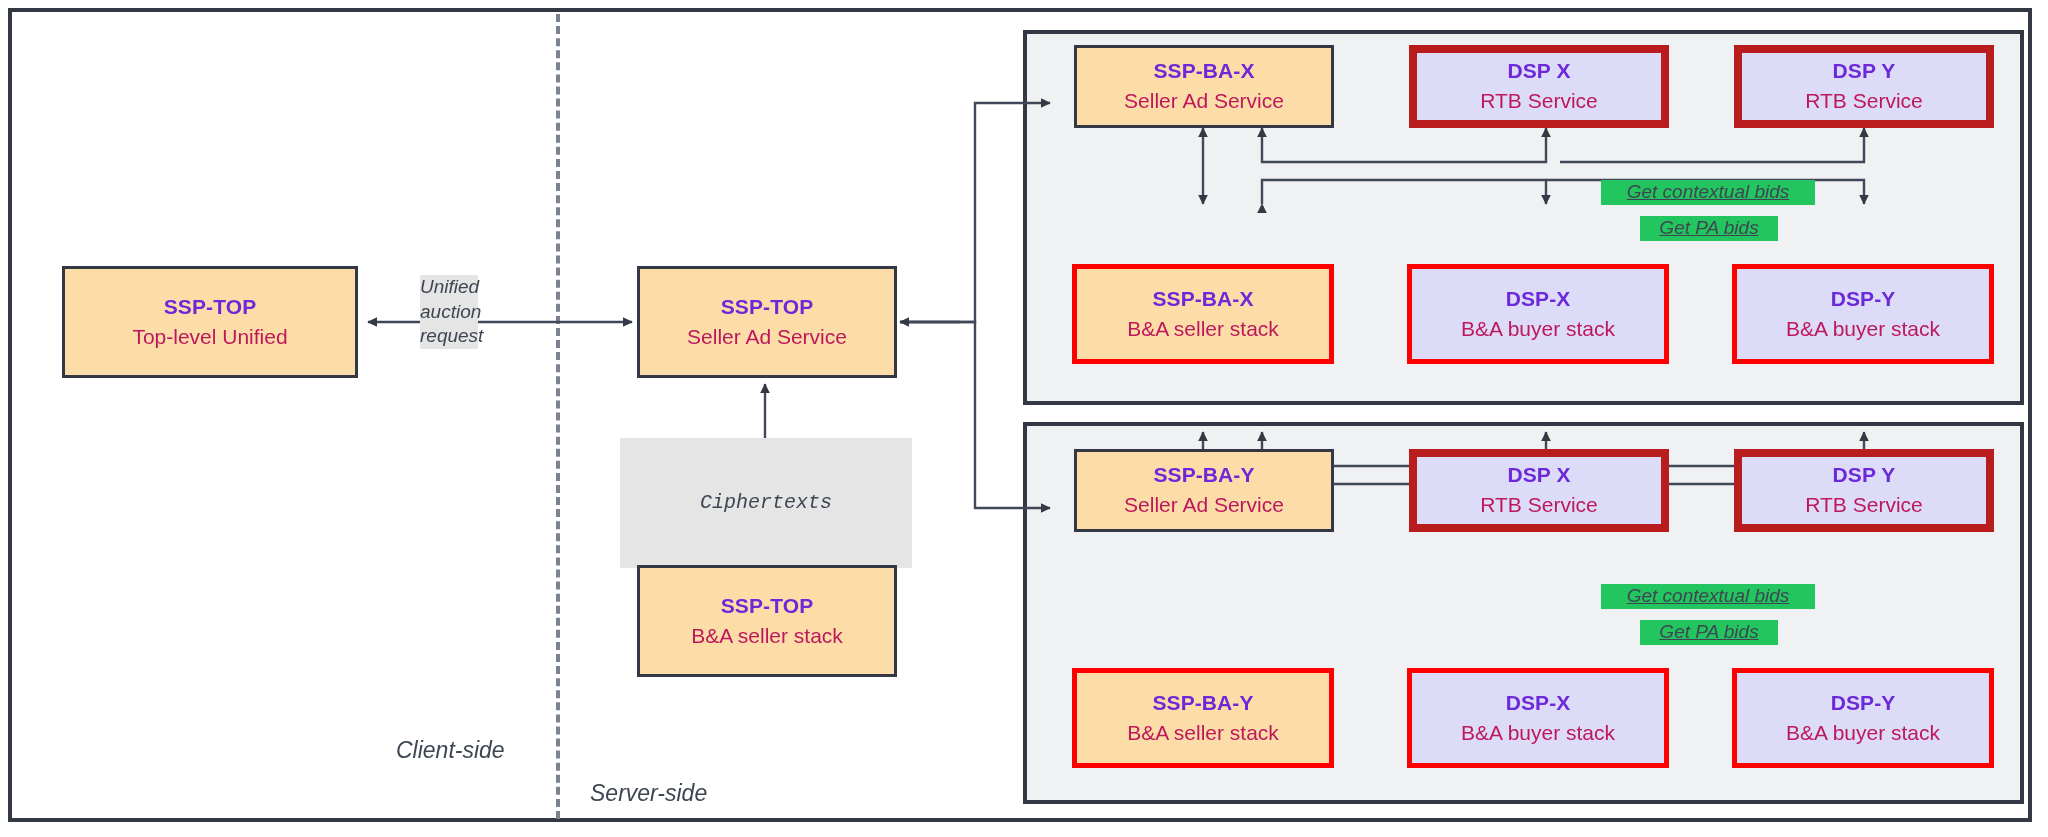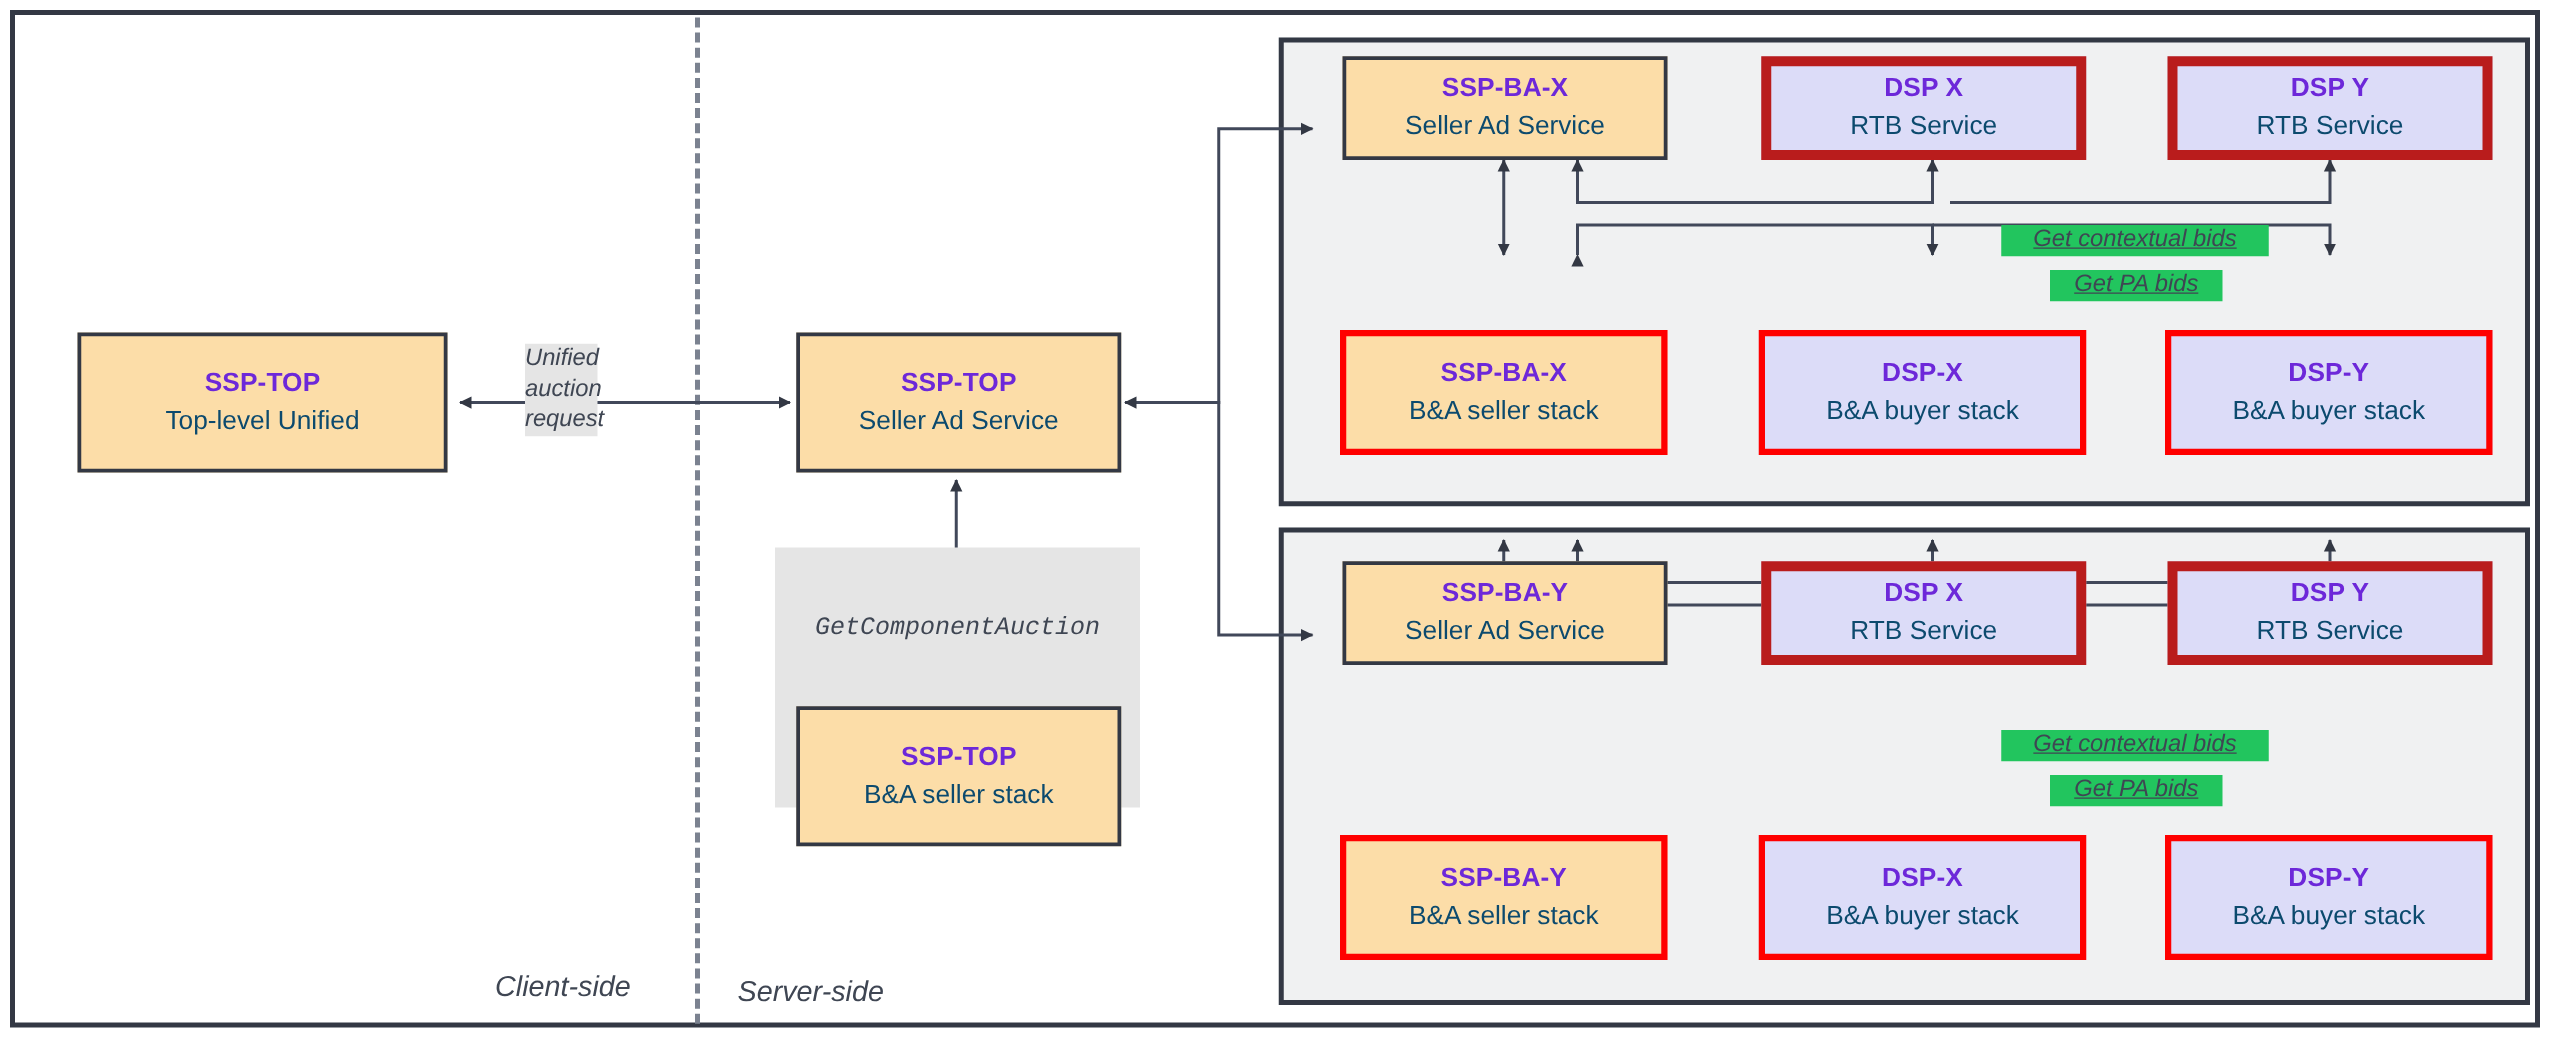--- a/index.html
+++ b/index.html
@@ -55,21 +55,21 @@
     line-height: 1.28;
   }
   .node .n-title {
     font-weight: bold;
     font-size: 21px;
     color: #6d28d9;
     letter-spacing: 0.1px;
   }
   .node .n-sub {
     font-size: 21px;
-    color: #0c4a6e;
+    color: #be185d;
     margin-top: 3px;
   }
   .fill-orange { background: #fcdda8; }
   .fill-purple { background: #dcdcf8; }
   .bd-dark { border: 3px solid #333844; }
   .bd-black { border: 8px solid #b91c1c; }
   .bd-red { border: 5px solid #ff0000; }
 
   .edge-label {
     position: absolute;
@@ -165,21 +165,20 @@
     <div>auction</div>
     <div>request</div>
   </div>
 
   <div class="node fill-orange bd-dark" style="left:637px; top:266px; width:260px; height:112px;">
     <div class="n-title">SSP-TOP</div>
     <div class="n-sub">Seller Ad Service</div>
   </div>
 
   <div class="edge-label mono" style="left:620px; top:438px; width:292px;">
-    <div>GetComponentAuction</div>
     <div>Ciphertexts</div>
   </div>
 
   <div class="node fill-orange bd-dark" style="left:637px; top:565px; width:260px; height:112px;">
     <div class="n-title">SSP-TOP</div>
     <div class="n-sub">B&amp;A seller stack</div>
   </div>
 
   <div class="node fill-orange bd-dark" style="left:1074px; top:45px; width:260px; height:83px;">
     <div class="n-title">SSP-BA-X</div>
@@ -242,16 +241,16 @@
   <div class="node fill-purple bd-red" style="left:1407px; top:668px; width:262px; height:100px;">
     <div class="n-title">DSP-X</div>
     <div class="n-sub">B&amp;A buyer stack</div>
   </div>
 
   <div class="node fill-purple bd-red" style="left:1732px; top:668px; width:262px; height:100px;">
     <div class="n-title">DSP-Y</div>
     <div class="n-sub">B&amp;A buyer stack</div>
   </div>
 
-  <div class="side-label" style="left:396px; top:776px;">Client-side</div>
+  <div class="side-label" style="left:396px; top:737px;">Client-side</div>
   <div class="side-label" style="left:590px; top:780px;">Server-side</div>
 
 </div>
 
 </body></html>

